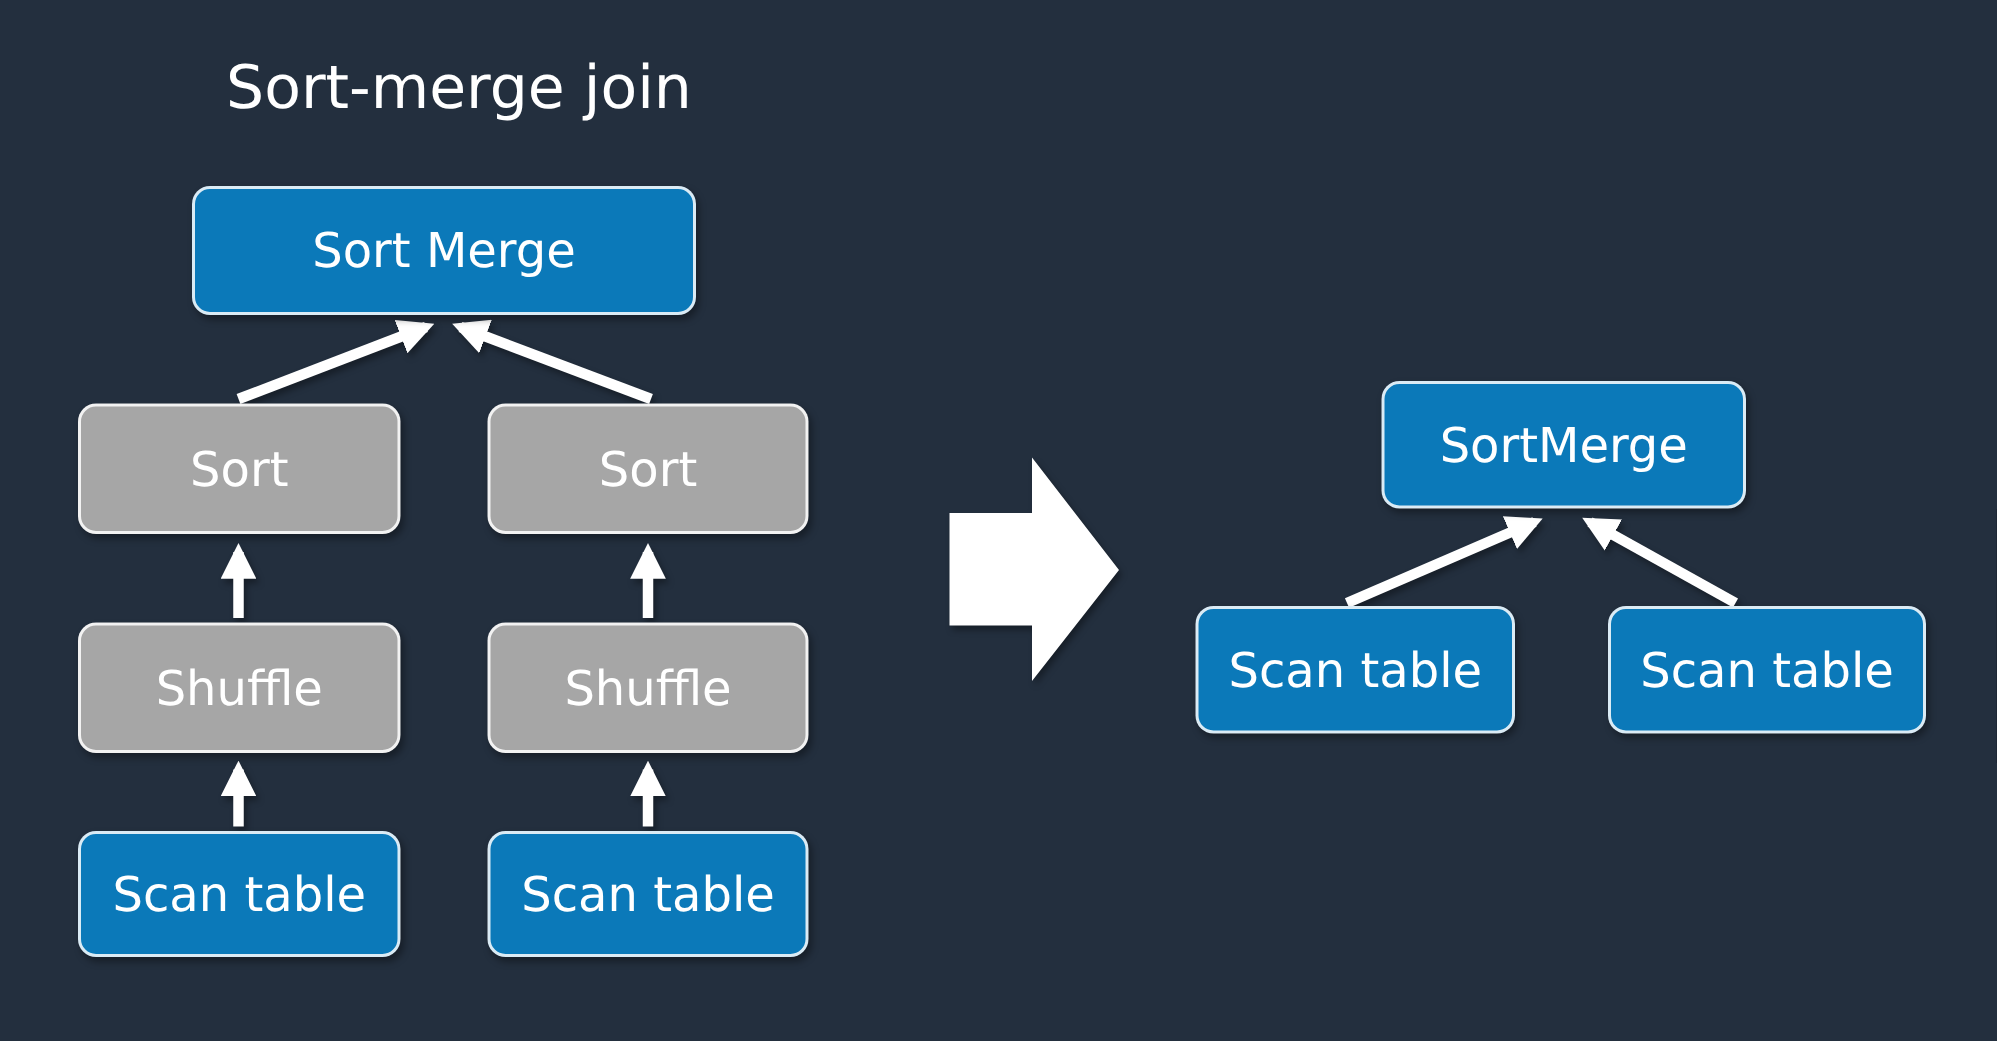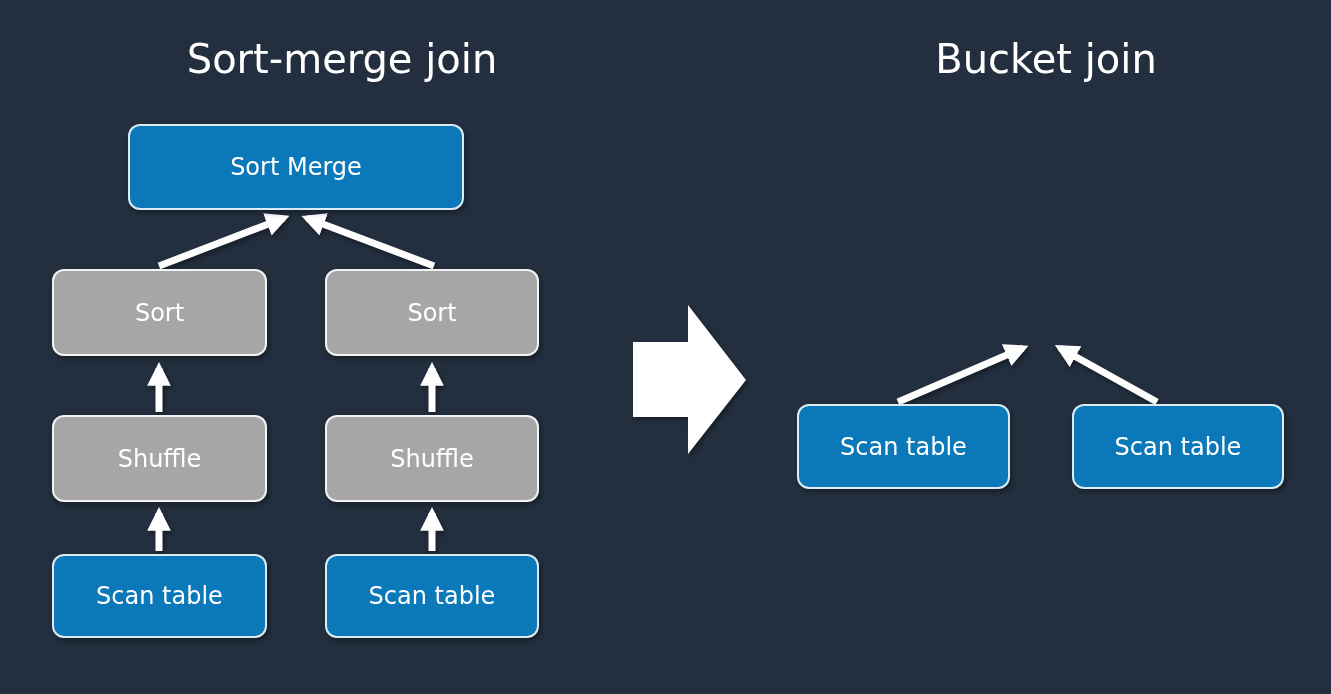--- a/index.html
+++ b/index.html
@@ -21,31 +21,30 @@
     color: var(--text-color);
   }
   .diagram-title {
     position: absolute;
     text-align: center;
     font-size: 40px;
     font-weight: 400;
     letter-spacing: 0px;
     color: var(--text-color);
     white-space: nowrap;
-    margin-left: 36px;
   }
   .node {
     position: absolute;
     display: flex;
     align-items: center;
     justify-content: center;
     border-radius: 12px;
     border: 2px solid rgba(255,255,255,0.85);
     box-shadow: 2px 3px 5px rgba(0,0,0,0.35);
-    font-size: 24px;
+    font-size: 32px;
     line-height: 1;
     color: var(--text-color);
     white-space: nowrap;
   }
   .node.blue { background: var(--node-blue); }
   .node.gray { background: var(--node-gray); text-align: right; }
   #arrow-layer {
     position: absolute;
     left: 0; top: 0;
     width: 1331px; height: 694px;
@@ -59,21 +58,20 @@
   .arrowhead-fill { fill: var(--arrow-color); }
   .block-arrow { fill: var(--arrow-color); }
   .soft-shadow { filter: drop-shadow(2px 3px 2px rgba(0,0,0,0.35)); }
 </style>
 </head>
 <body>
 
 <div id="canvas">
 
   <div class="diagram-title" style="left:0px; top:36px; width:612px;">Sort-merge join</div>
-  <div class="diagram-title" style="left:730px; top:36px; width:560px;">Bucket join</div>
 
   <svg id="arrow-layer" viewBox="0 0 1331 694" xmlns="http://www.w3.org/2000/svg">
     <defs>
       <marker id="ah" viewBox="0 0 10 10" refX="7.5" refY="5" markerWidth="3.4" markerHeight="3.4" orient="auto-start-reverse">
         <path class="arrowhead-fill" d="M 0 0 L 10 5 L 0 10 z"></path>
       </marker>
     </defs>
 
     <g class="soft-shadow">
 
@@ -94,16 +92,17 @@
   </svg>
 
   <div class="node blue" style="left:128px; top:124px; width:336px; height:86px;">Sort Merge</div>
   <div class="node gray" style="left:52px; top:269px; width:215px; height:87px;">Sort</div>
   <div class="node gray" style="left:325px; top:269px; width:214px; height:87px;">Sort</div>
   <div class="node gray" style="left:52px; top:415px; width:215px; height:87px;">Shuffle</div>
   <div class="node gray" style="left:325px; top:415px; width:214px; height:87px;">Shuffle</div>
   <div class="node blue" style="left:52px; top:554px; width:215px; height:84px;">Scan table</div>
   <div class="node blue" style="left:325px; top:554px; width:214px; height:84px;">Scan table</div>
 
+  <div class="node blue" style="left:921px; top:254px; width:243px; height:85px;">SortMerge</div>
   <div class="node blue" style="left:797px; top:404px; width:213px; height:85px;">Scan table</div>
   <div class="node blue" style="left:1072px; top:404px; width:212px; height:85px;">Scan table</div>
 
 </div>
 
 </body></html>

